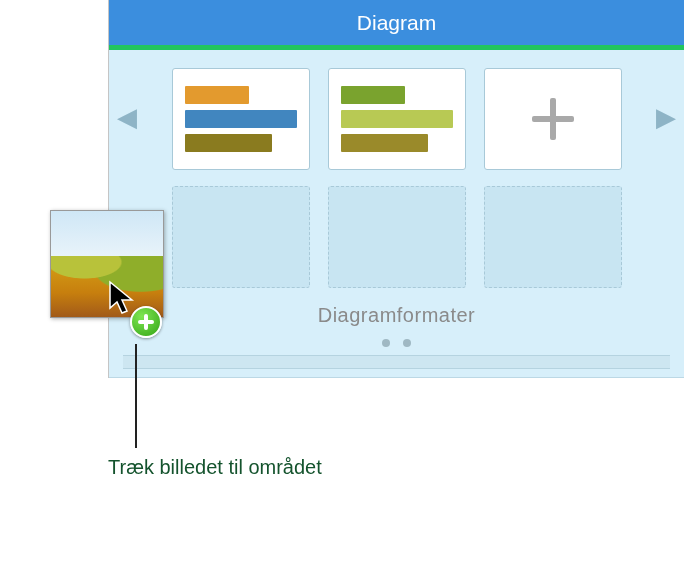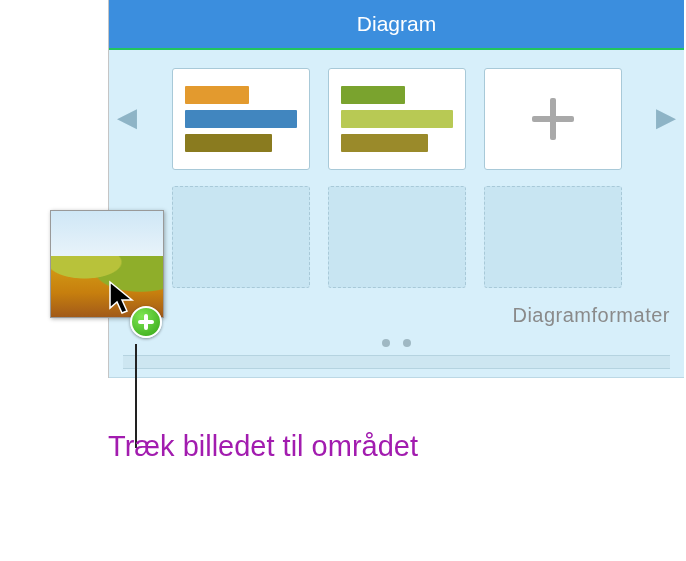--- a/index.html
+++ b/index.html
@@ -12,21 +12,21 @@
     }
     .panel-area {
       position: absolute;
       left: 108px;
       top: 0;
       right: 2px;
       border-left: 1px solid #c5c5c5;
     }
     .tabs {
       display: flex;
-      border-bottom: 2px solid #22c55e;
+      border-bottom: 5px solid #22c55e;
       height: 50px;
       background: #3b82f6;
       gap: 16px;
     }
     .tab {
       flex: 1;
       display: flex;
       align-items: center;
       justify-content: center;
       font-size: 21px;
@@ -104,21 +104,21 @@
       position: absolute;
       top: 52px;
       font-size: 26px;
       color: #8eb4c6;
       cursor: pointer;
       user-select: none;
     }
     .nav-arrow.left { left: 8px; }
     .nav-arrow.right { right: 8px; }
     .section-title {
-      text-align: right;
+      text-align: center;
       font-size: 20px;
       color: #8a8a8a;
       letter-spacing: 0.5px;
       margin-top: 4px;
     }
     .dots {
       text-align: center;
       margin: 6px 0 4px 0;
     }
     .dot {
@@ -186,24 +186,24 @@
       position: absolute;
       left: 135px;
       top: 344px;
       width: 2px;
       height: 104px;
       background: #222;
     }
     .caption {
       position: absolute;
       left: 108px;
-      top: 427px;
-      font-size: 29px;
+      top: 454px;
+      font-size: 20px;
       line-height: 1.35;
-      color: #a21caf;
+      color: #14532d;
       max-width: 520px;
     }
   </style>
 </head>
 <body>
 
 <div class="panel-area">
   <div class="tabs">
     <div class="tab active">Diagram</div>
   </div>

